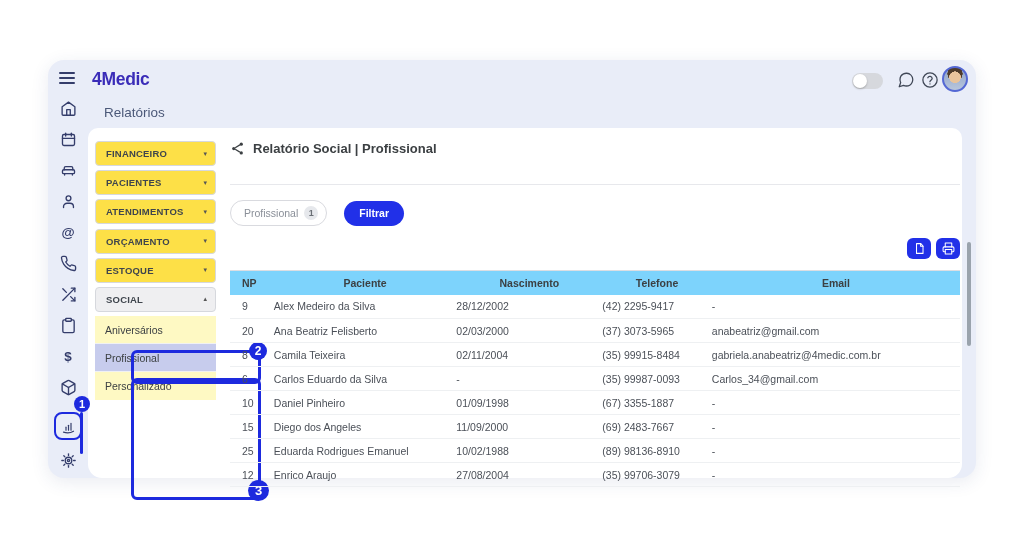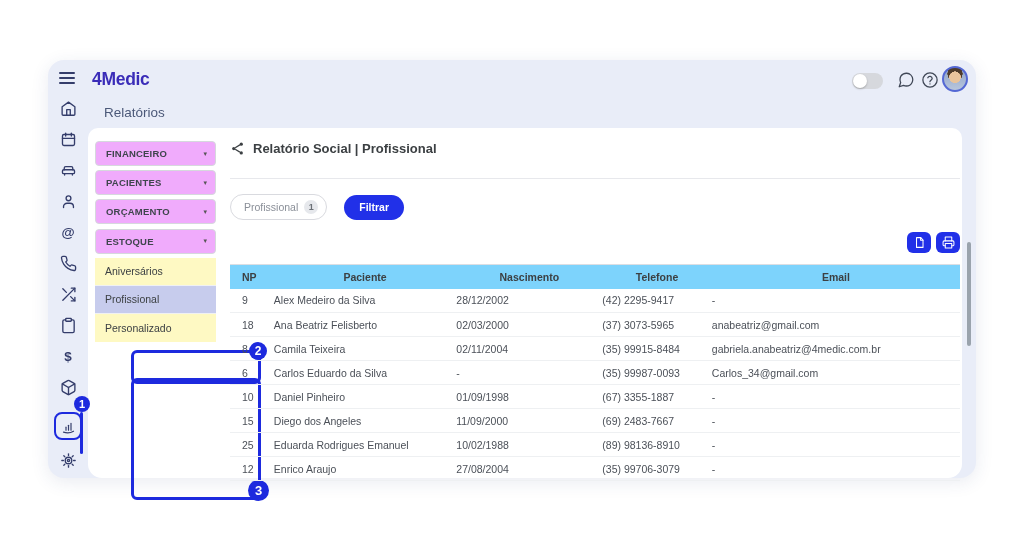--- a/index.html
+++ b/index.html
@@ -39,21 +39,21 @@
     background:
       radial-gradient(circle at 50% 42%, #e9c49c 0 34%, transparent 35%),
       radial-gradient(circle at 50% 26%, #4e3b2a 0 38%, transparent 39%),
       linear-gradient(180deg,#8fa3c6 0%,#b8c6dd 100%);}
 
   
   .panel{position:absolute;left:40px;top:68px;width:874px;height:350px;background:#fff;border-radius:10px 10px 14px 14px;}
 
   
   .menu{position:absolute;left:7px;top:13px;width:121px;}
-  .menu-btn{height:25px;margin-bottom:4.2px;background:#f0abfc;border:1px solid #d6d8dd;border-radius:4px;
+  .menu-btn{height:25px;margin-bottom:4.2px;background:#fde047;border:1px solid #d6d8dd;border-radius:4px;
     display:flex;align-items:center;justify-content:space-between;padding:0 8px 0 10px;cursor:pointer;}
   .menu-btn span:first-child{font-size:9.5px;font-weight:700;color:#3f454d;letter-spacing:.2px;}
   .menu-btn .caret{font-size:7px;color:#555;}
   .menu-btn.expanded{background:#efeff1;}
   .submenu{margin-top:2px;background:#fef9c3;}
   .submenu-item{height:28px;display:flex;align-items:center;padding-left:10px;font-size:10.5px;color:#3c4043;
     border-bottom:1px solid #f0f1f3;cursor:pointer;}
   .submenu-item:last-child{border-bottom:none;}
   .submenu-item.selected{background:var(--lavender);}
 
@@ -62,21 +62,21 @@
   .outline-social{left:43px,;left:43px;top:222px;width:130px;height:34px;}
   .outline-submenu{left:43px;top:250px;width:130px;height:122px;}
   .annot-badge{position:absolute;background:var(--annot);color:#fff;border-radius:50%;
     display:flex;align-items:center;justify-content:center;font-weight:700;}
   .badge-1{left:26px;top:336px;width:16px;height:16px;font-size:11px;}
   .badge-2{left:161px;top:214px;width:18px;height:18px;font-size:12px;}
   .badge-3{left:160px;top:352px;width:21px;height:21px;font-size:13px;}
 
   
   .content{position:absolute;left:142px;top:13px;width:730px;}
-  .title-row{display:flex;align-items:center;gap:8px;padding-bottom:22px;border-bottom:1px solid #e7e8ec;}
+  .title-row{display:flex;align-items:center;gap:8px;padding-bottom:28px;border-bottom:1px solid #e7e8ec;}
   .title-row svg{flex:0 0 auto;}
   .report-title{font-size:13px;font-weight:700;color:var(--text-dark);}
   .filter-row{margin-top:15px;display:flex;align-items:center;gap:17px;}
   .chip{height:26px;border:1px solid #d9dadf;border-radius:14px;background:#fff;display:flex;align-items:center;
     gap:6px;padding:0 8px 0 13px;cursor:pointer;}
   .chip .chip-label{font-size:10.5px;color:#8a8f98;}
   .chip .chip-count{width:14px;height:14px;border-radius:50%;background:#e6e8ec;color:#6b7076;font-size:9px;font-weight:700;
     display:flex;align-items:center;justify-content:center;}
   .btn-filtrar{height:25px;padding:0 15px;border:none;border-radius:13px;background:var(--accent);color:#fff;
     font-size:10.5px;font-weight:700;cursor:pointer;font-family:inherit;}
@@ -221,26 +221,34 @@
       <div id="menu-cats">
           <div class="menu-btn">
             <span>FINANCEIRO</span>
             <span class="caret">▾</span>
           </div>
           <div class="menu-btn">
             <span>PACIENTES</span>
             <span class="caret">▾</span>
           </div>
           <div class="menu-btn">
+            <span>ATENDIMENTOS</span>
+            <span class="caret">▾</span>
+          </div>
+          <div class="menu-btn">
             <span>ORÇAMENTO</span>
             <span class="caret">▾</span>
           </div>
           <div class="menu-btn">
             <span>ESTOQUE</span>
             <span class="caret">▾</span>
+          </div>
+          <div class="menu-btn expanded">
+            <span>SOCIAL</span>
+            <span class="caret">▴</span>
           </div>
         </div>
       <div class="submenu" id="submenu">
           <div class="submenu-item">Aniversários</div>
           <div class="submenu-item selected">Profissional</div>
           <div class="submenu-item">Personalizado</div>
         </div>
     </nav>
 
     <div class="annot-outline outline-social"></div>
@@ -307,21 +315,21 @@
           </thead>
         <tbody id="tbody">
             <tr>
               <td>9</td>
               <td>Alex Medeiro da Silva</td>
               <td>28/12/2002</td>
               <td>(42) 2295-9417</td>
               <td>-</td>
             </tr>
             <tr>
-              <td>18</td>
+              <td>20</td>
               <td>Ana Beatriz Felisberto</td>
               <td>02/03/2000</td>
               <td>(37) 3073-5965</td>
               <td>anabeatriz@gmail.com</td>
             </tr>
             <tr>
               <td>8</td>
               <td>Camila Teixeira</td>
               <td>02/11/2004</td>
               <td>(35) 99915-8484</td>

